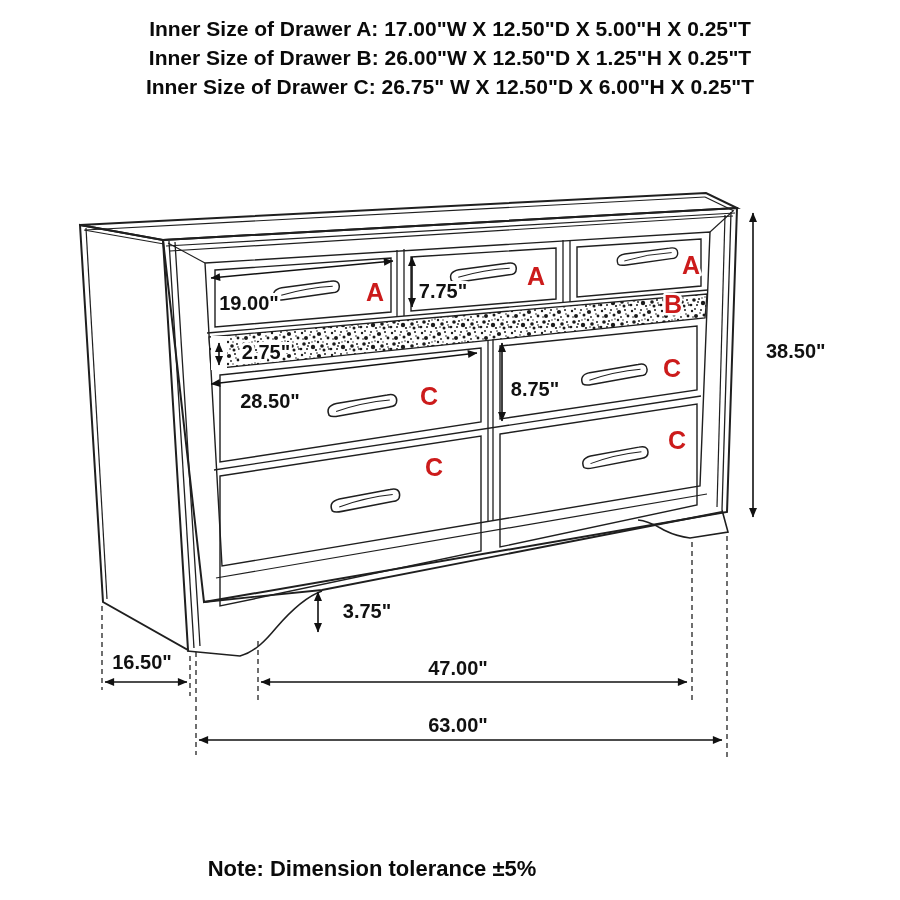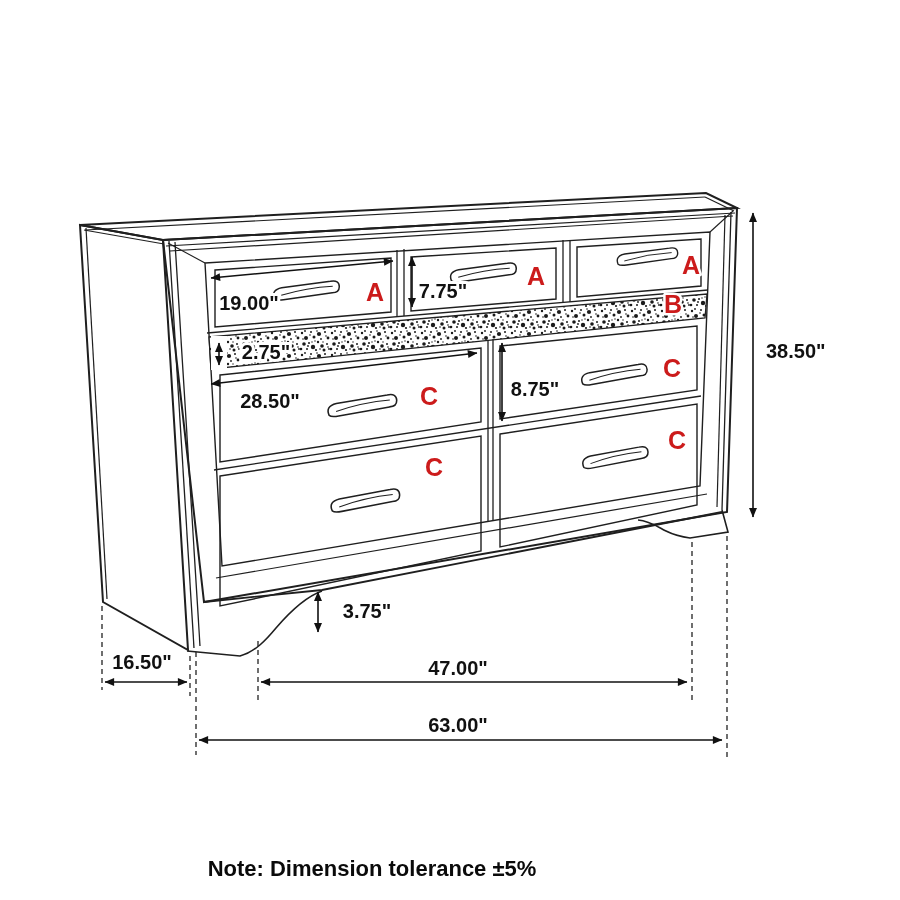--- a/index.html
+++ b/index.html
@@ -16,20 +16,25 @@
   text.dim{font-family:"Liberation Sans",sans-serif;font-weight:bold;font-size:20px;
            fill:#111;paint-order:stroke;stroke:#ffffff;stroke-width:6px;stroke-linejoin:round;}
   text.lbl{font-family:"Liberation Sans",sans-serif;font-weight:bold;font-size:25px;
            fill:var(--label-red,#cc1b1b);paint-order:stroke;stroke:#ffffff;stroke-width:5px;stroke-linejoin:round;}
 </style>
 </head>
 <body>
 
 <div class="page">
 
+  <div class="header">
+    <div>Inner Size of Drawer A: 17.00"W X 12.50"D X 5.00"H X 0.25"T</div>
+    <div>Inner Size of Drawer B: 26.00"W X 12.50"D X 1.25"H X 0.25"T</div>
+    <div>Inner Size of Drawer C: 26.75" W X 12.50"D X 6.00"H X 0.25"T</div>
+  </div>
 
   <svg width="900" height="900" viewBox="0 0 900 900">
     <defs>
       <marker id="arr" viewBox="0 0 10 10" refX="9.6" refY="5" markerWidth="12.5" markerHeight="9.5" markerUnits="userSpaceOnUse" orient="auto-start-reverse">
         <path d="M0,0.8 L10,5 L0,9.2 Z" fill="#111"></path>
       </marker>
       <pattern id="sparkle" width="30" height="22" patternUnits="userSpaceOnUse">
         <rect width="30" height="22" fill="#fff"></rect>
         <circle cx="2" cy="3" r="1.2" fill="#1a1a1a"></circle>
           <circle cx="6" cy="8" r="2" fill="#1a1a1a"></circle>

